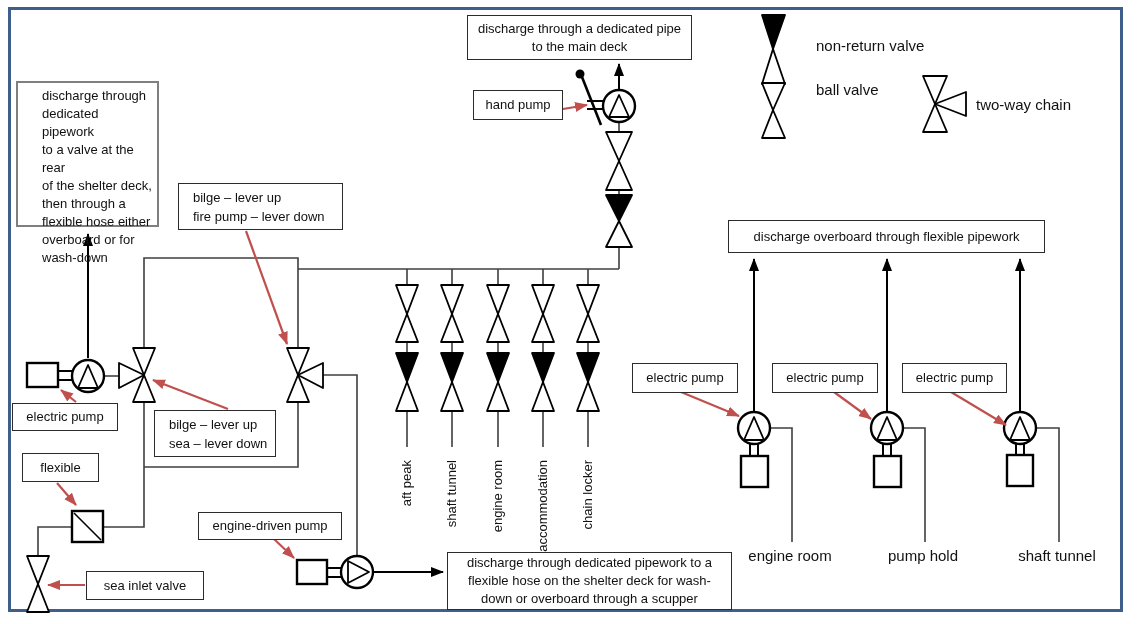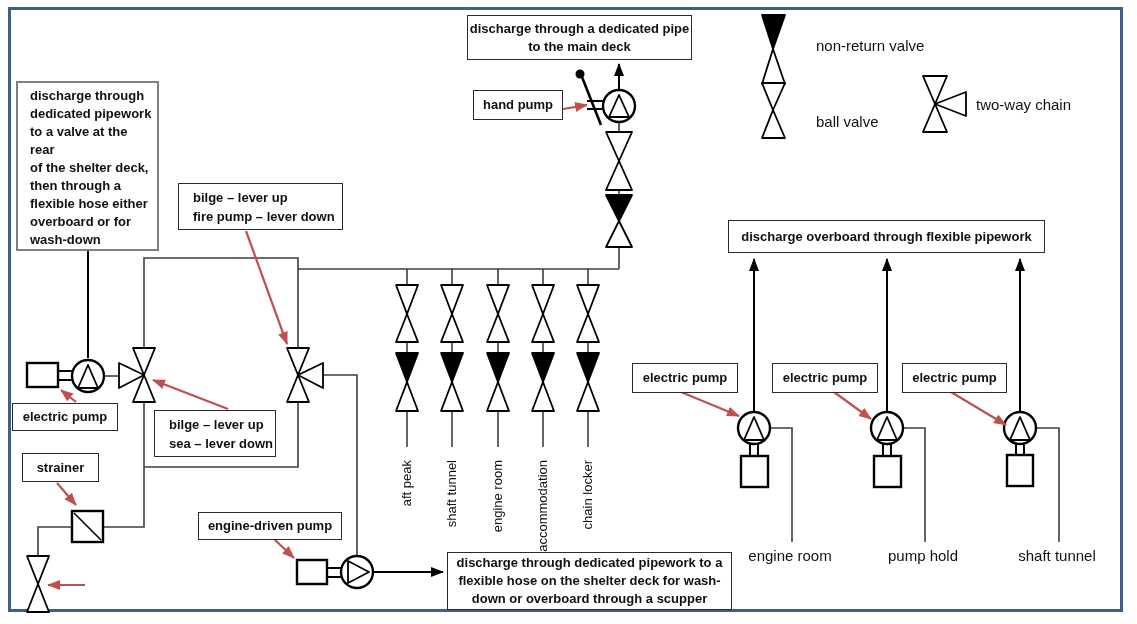--- a/index.html
+++ b/index.html
@@ -23,21 +23,20 @@
     box-sizing:border-box;
     border:1px solid #2b2b2b;
     background:#fff;
     font-size:13px;
     line-height:18px;
     white-space:pre-line;
     display:flex;
     align-items:center;
     justify-content:center;
     text-align:center;
-    font-weight:bold;
   }
   .box.left{justify-content:flex-start;text-align:left;}
   .plain{
     position:absolute;
     font-size:15px;
     line-height:16px;
     white-space:nowrap;
     background:transparent;
   }
   .vlabel{
@@ -219,21 +218,21 @@
       <line x1="76" y1="402" x2="61" y2="390" marker-end="url(#mr)"></line>
       <line x1="57" y1="483" x2="76" y2="505" marker-end="url(#mr)"></line>
       <line x1="85" y1="585" x2="48" y2="585" marker-end="url(#mr)"></line>
       <line x1="274" y1="539" x2="294" y2="558" marker-end="url(#mr)"></line>
       <line x1="681" y1="392" x2="739" y2="416" marker-end="url(#mr)"></line>
       <line x1="834" y1="392" x2="871" y2="419" marker-end="url(#mr)"></line>
       <line x1="951" y1="392" x2="1006" y2="425" marker-end="url(#mr)"></line>
     </g>
   </svg>
 
-  <div class="box left" style="left:16px;top:81px;width:143px;height:170px;border:2px solid #7f7f7f;padding:4px 4px 4px 12px;align-items:flex-start;">discharge through
+  <div class="box left" style="left:16px;top:81px;width:143px;height:146px;border:2px solid #7f7f7f;padding:4px 4px 4px 24px;align-items:flex-start;">discharge through
 dedicated pipework
 to a valve at the rear
 of the shelter deck,
 then through a
 flexible hose either
 overboard or for
 wash-down</div>
 
   <div class="box" style="left:467px;top:15px;width:225px;height:45px;">discharge through a dedicated pipe
 to the main deck</div>
@@ -241,37 +240,38 @@
   <div class="box" style="left:442px;top:90px;width:90px;height:30px;margin-left:31px;">hand pump</div>
 
   <div class="box left" style="left:178px;top:183px;width:165px;height:47px;padding-left:14px;line-height:19px;">bilge – lever up
 fire pump – lever down</div>
 
   <div class="box left" style="left:154px;top:410px;width:122px;height:47px;padding-left:14px;line-height:19px;">bilge – lever up
 sea – lever down</div>
 
   <div class="box" style="left:12px;top:403px;width:106px;height:28px;">electric pump</div>
 
-  <div class="box" style="left:22px;top:453px;width:77px;height:29px;">strainer</div>
-
+  <div class="box" style="left:22px;top:453px;width:77px;height:29px;">flexible</div>
+
+  <div class="box" style="left:86px;top:571px;width:118px;height:29px;">sea inlet valve</div>
 
   <div class="box" style="left:447px;top:552px;width:285px;height:58px;line-height:18px;">discharge through dedicated pipework to a
 flexible hose on the shelter deck for wash-
 down or overboard through a scupper</div>
 
   <div class="box" style="left:198px;top:512px;width:144px;height:28px;">engine-driven pump</div>
 
   <div class="box" style="left:728px;top:220px;width:317px;height:33px;">discharge overboard through flexible pipework</div>
 
   <div class="box" style="left:632px;top:363px;width:106px;height:30px;">electric pump</div>
   <div class="box" style="left:772px;top:363px;width:106px;height:30px;">electric pump</div>
   <div class="box" style="left:902px;top:363px;width:105px;height:30px;">electric pump</div>
 
   <div class="plain" style="left:816px;top:38px;">non-return valve</div>
-  <div class="plain" style="left:816px;top:114px;">ball valve</div>
+  <div class="plain" style="left:816px;top:82px;">ball valve</div>
   <div class="plain" style="left:976px;top:97px;">two-way chain</div>
 
   <div class="vlabel" style="left:399px;top:552px;">aft peak</div>
   <div class="vlabel" style="left:444px;top:552px;">shaft tunnel</div>
   <div class="vlabel" style="left:490px;top:552px;">engine room</div>
   <div class="vlabel" style="left:535px;top:552px;">accommodation</div>
   <div class="vlabel" style="left:580px;top:552px;">chain locker</div>
 
   <div class="plain center120" style="left:730px;top:548px;">engine room</div>
   <div class="plain center120" style="left:863px;top:548px;">pump hold</div>

